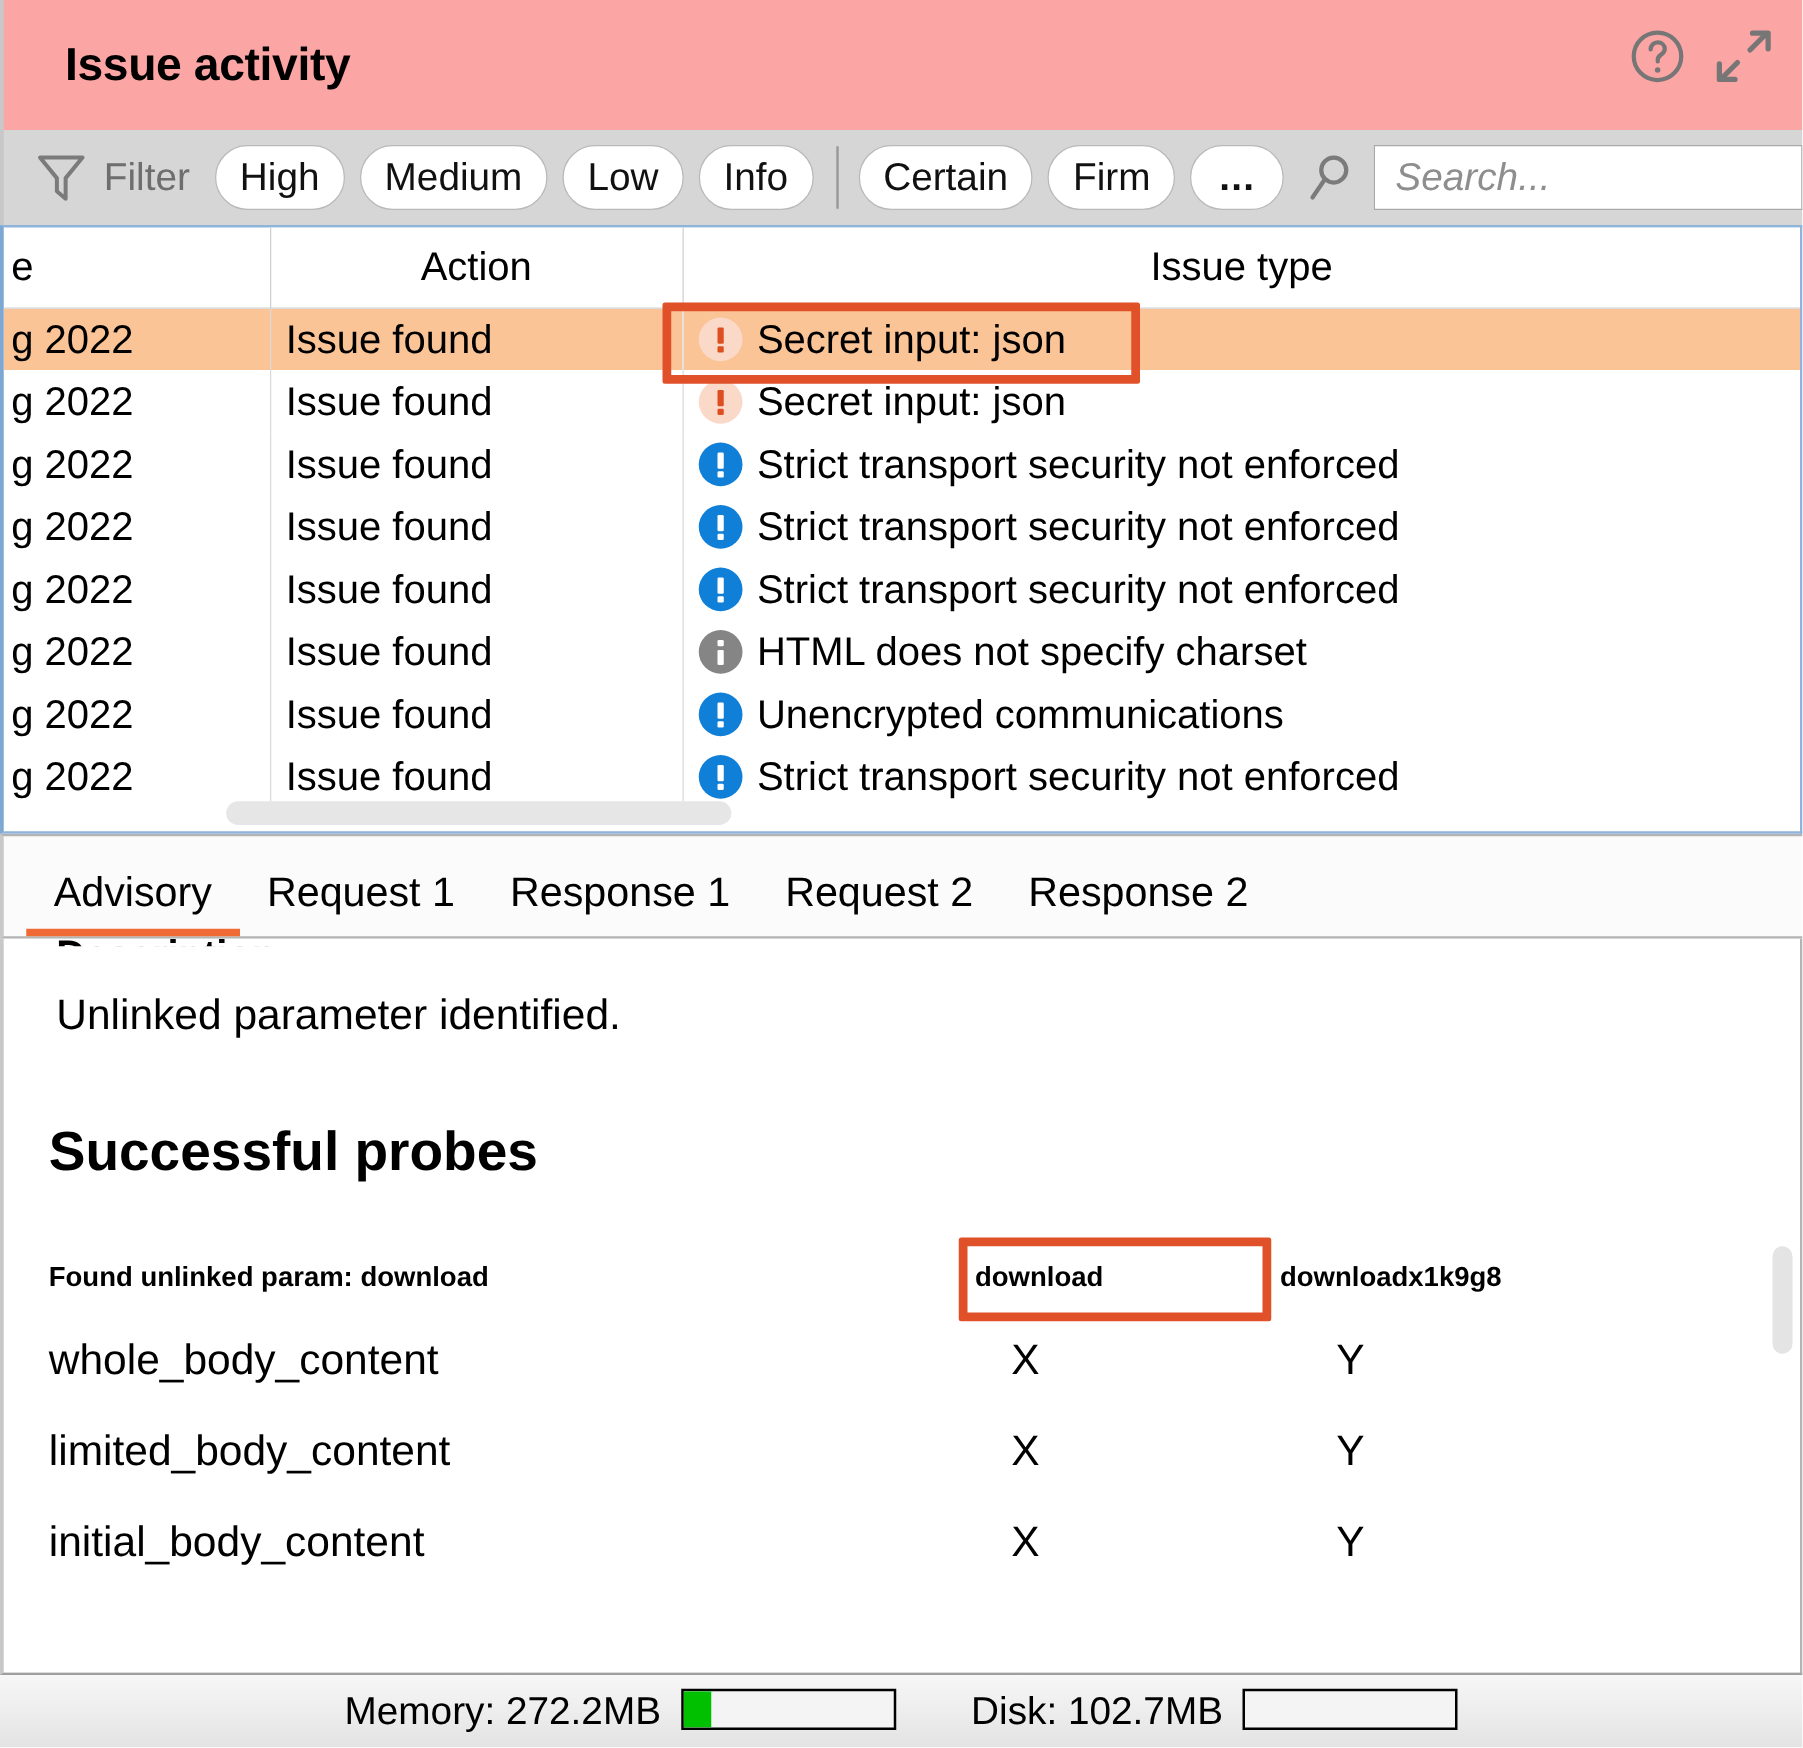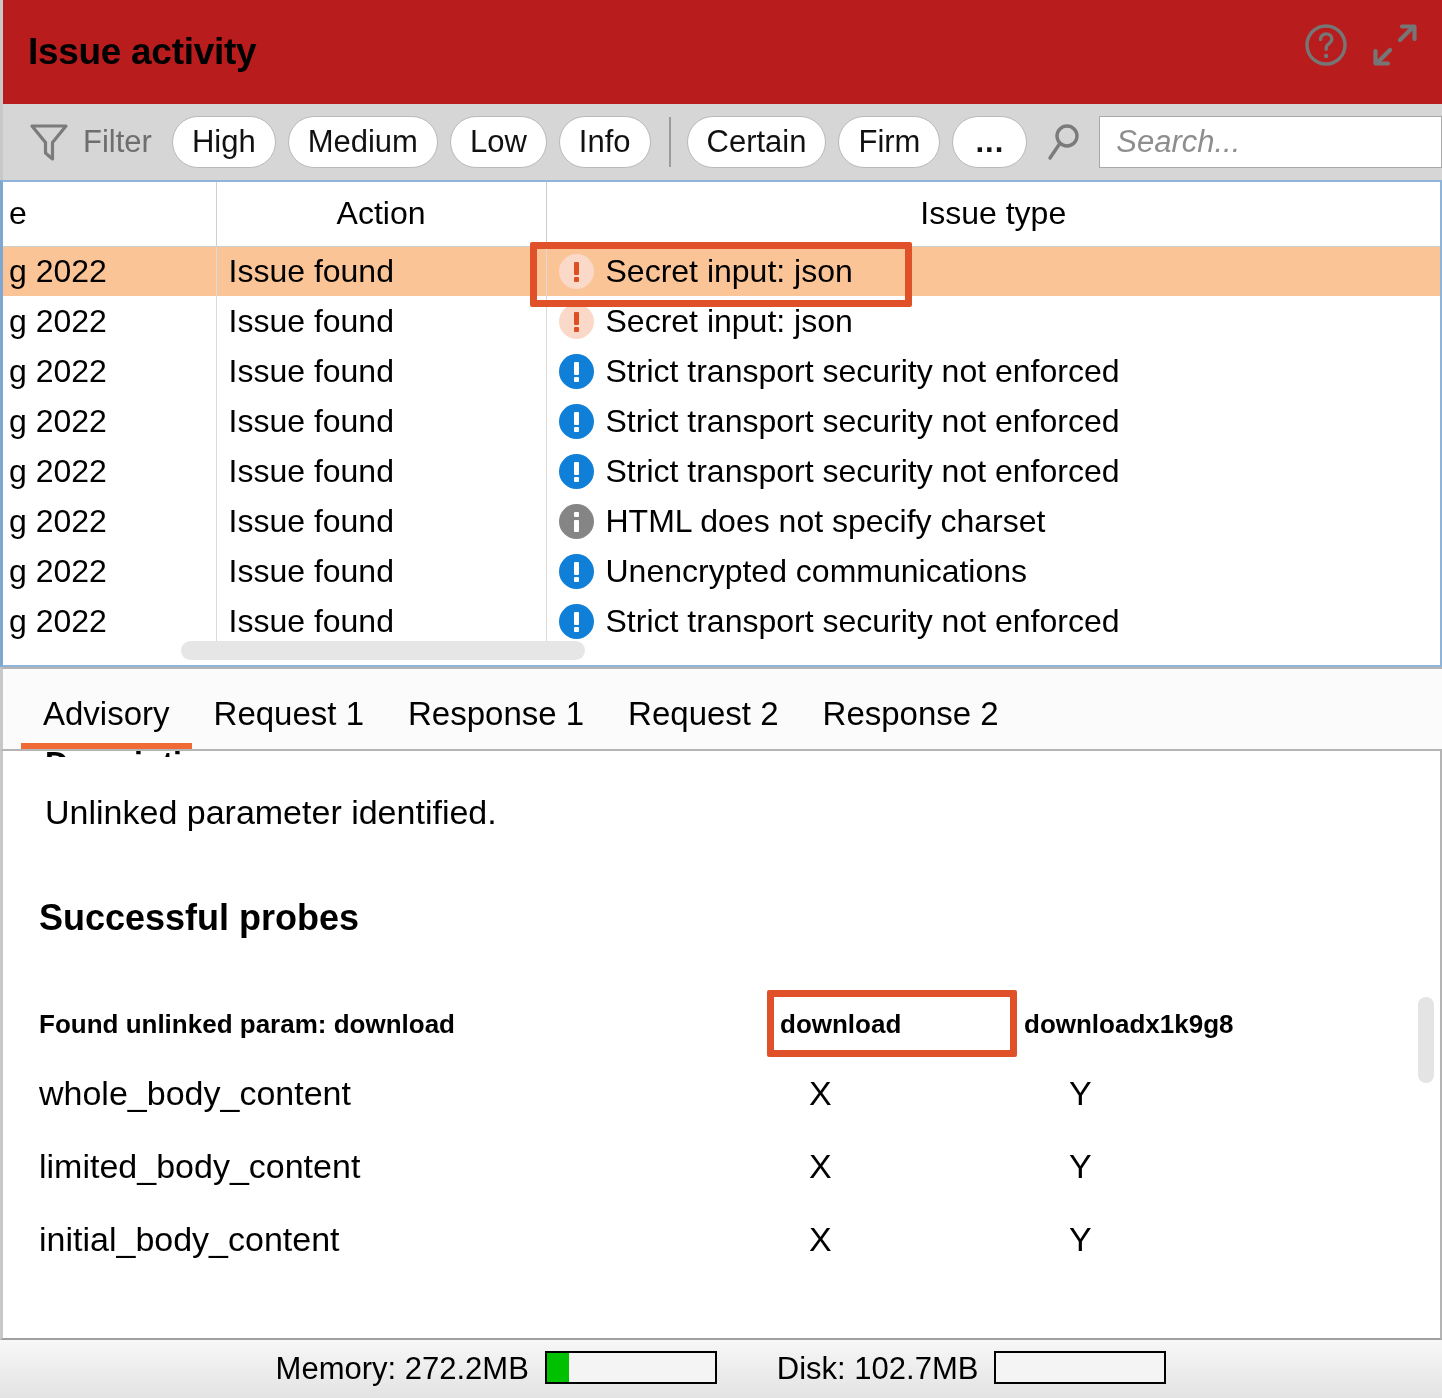--- a/index.html
+++ b/index.html
@@ -18,25 +18,26 @@
     height: 1398px;
     background: #fdfdfd;
     display: flex;
     flex-direction: column;
   }
 
   
   .titlebar {
     position: relative;
     height: 104px;
-    background: #b91c1c;
+    background: #fca5a5;
     border-left: 3px solid #c8c8c8;
     display: flex;
     align-items: center;
     flex: 0 0 auto;
+    padding-left: 24px;
   }
   .title-text {
     font-size: 37px;
     font-weight: bold;
     color: #000;
     margin-left: 25px;
     letter-spacing: -0.3px;
   }
   .title-actions {
     position: absolute;
@@ -289,40 +290,40 @@
   }
   .adv-para {
     font-size: 34px;
     color: #000;
     margin: 0;
     position: absolute;
     top: 42px;
     left: 42px;
   }
   .adv-h {
-    font-size: 36px;
+    font-size: 44px;
     font-weight: bold;
     color: #000;
     position: absolute;
     top: 146px;
     left: 36px;
   }
   .probe-table {
     position: absolute;
     top: 258px;
     left: 36px;
     right: 60px;
     border-collapse: collapse;
     table-layout: fixed;
   }
   .probe-table col.pc1 { width: 722px; }
   .probe-table col.pc2 { width: 253px; }
   .probe-table col.pc3 { width: auto; }
   .probe-table th {
-    font-size: 26px;
+    font-size: 22px;
     font-weight: bold;
     text-align: left;
     padding: 0 0 34px 0;
     white-space: nowrap;
     color: #000;
   }
   .probe-table th.ph2, .probe-table th.ph3 { text-align: left; }
   .probe-table th.ph2 { padding-left: 19px; }
   .probe-table th.ph3 { padding-left: 10px; }
   .probe-table td {

